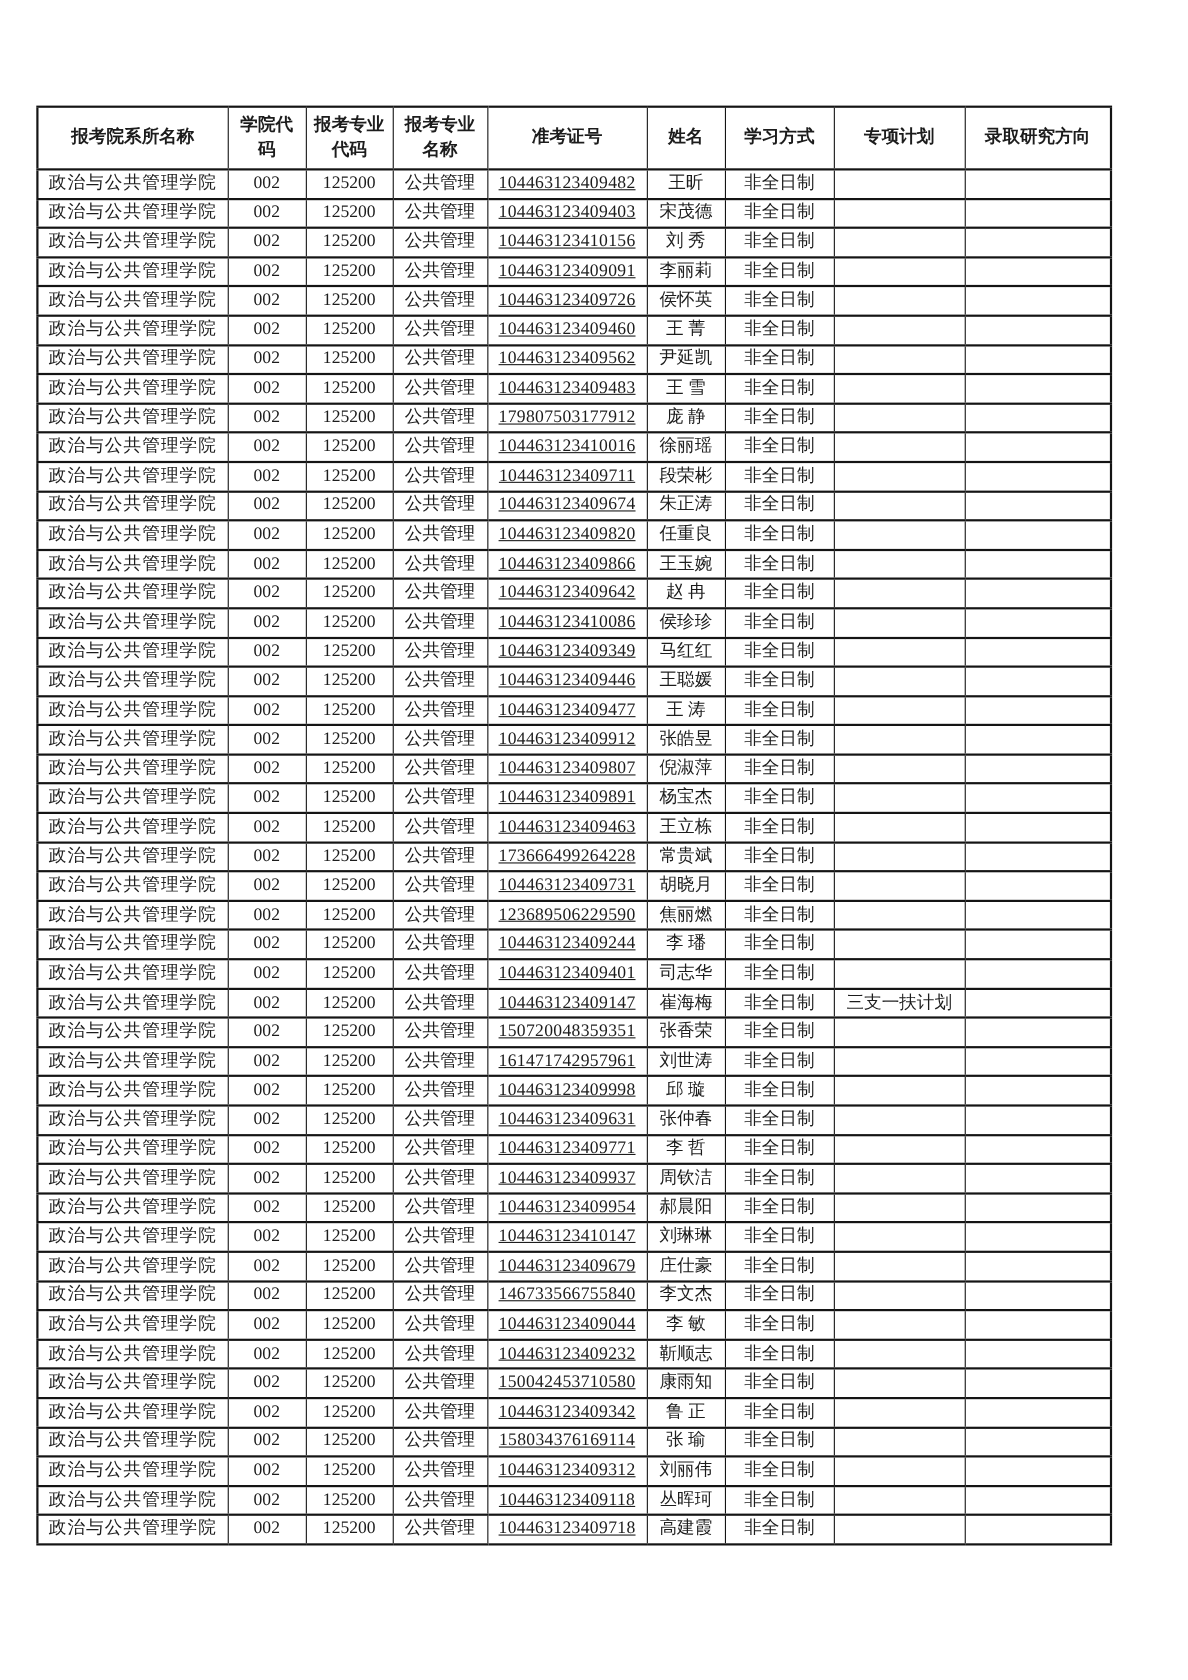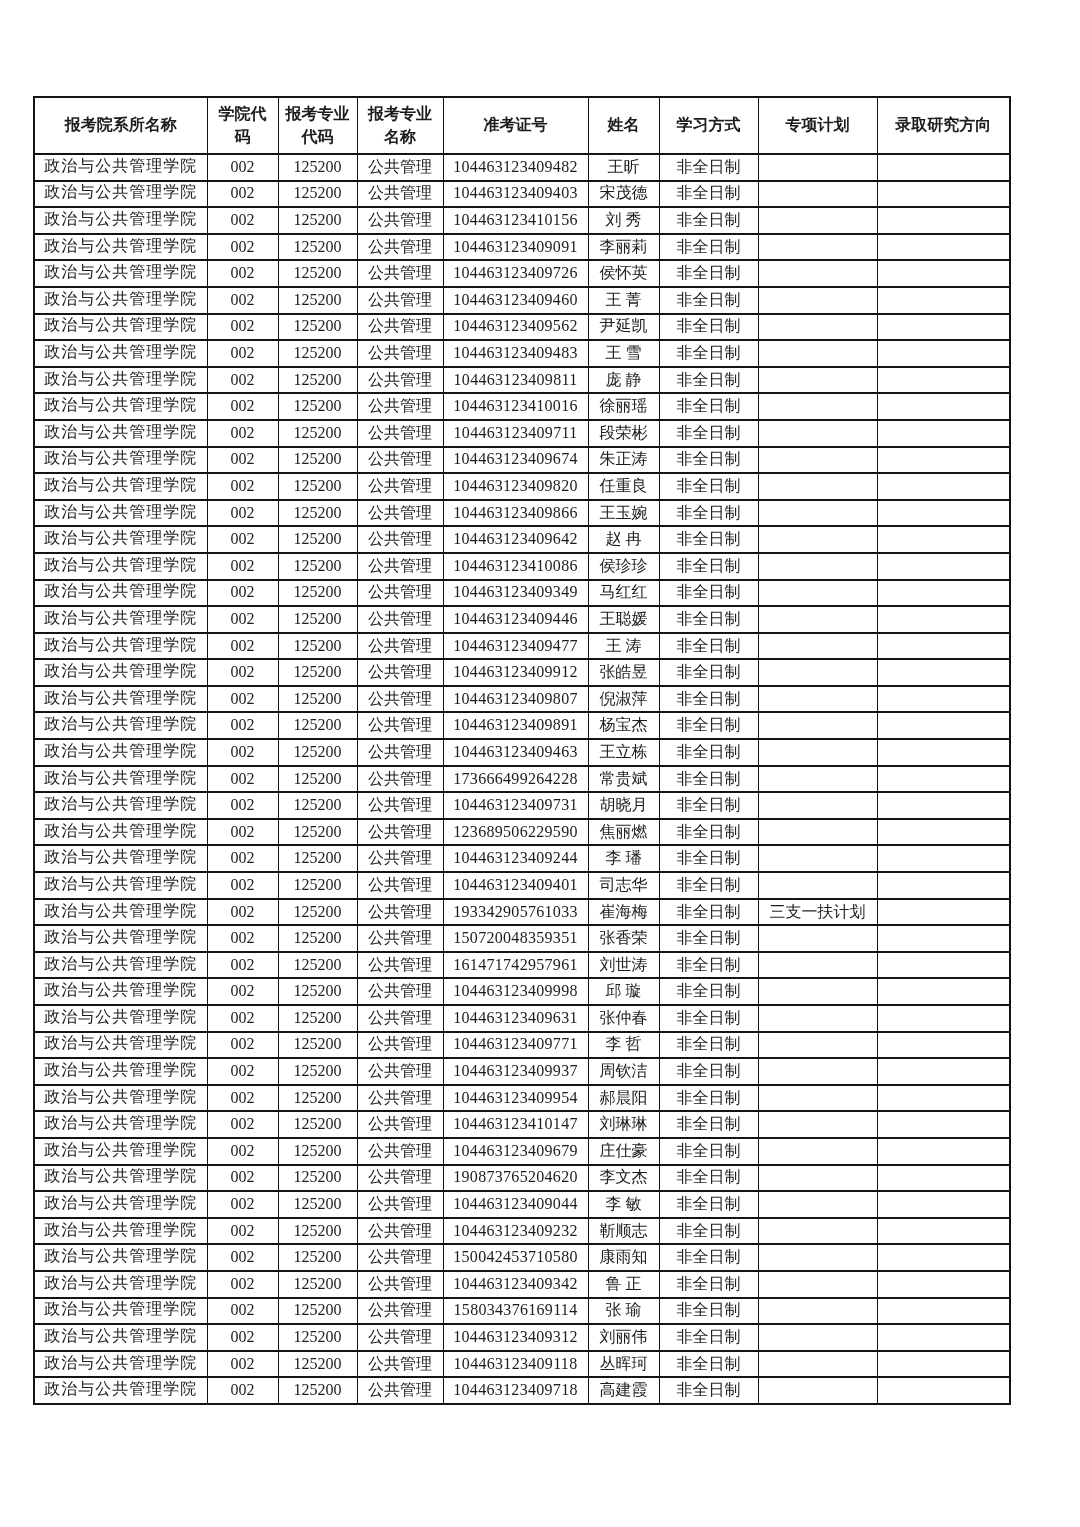--- a/index.html
+++ b/index.html
@@ -44,21 +44,21 @@
   }
   .admission-table tbody tr {
     height: 26.6px;
   }
   .admission-table tbody td {
     font-size: 16px;
     line-height: 1.05;
     white-space: nowrap;
   }
   td.c-dept { letter-spacing: 1px; font-family: Liberation Mono, monospace; }
-  td.c-ticket { letter-spacing: 0.3px; }
+  td.c-ticket { letter-spacing: 0.3px; text-decoration: underline; }
   
   col.w-dept   { width: 173px; }
   col.w-ccode  { width: 71px; }
   col.w-mcode  { width: 79px; }
   col.w-mname  { width: 86px; }
   col.w-ticket { width: 145px; }
   col.w-name   { width: 71px; }
   col.w-mode   { width: 99px; }
   col.w-plan   { width: 119px; }
   col.w-dir    { width: 133px; }
@@ -182,21 +182,21 @@
     <td class="c-name">王 雪</td>
     <td class="c-mode">非全日制</td>
     <td class="c-plan"></td>
     <td class="c-dir"></td>
   </tr>
         <tr>
     <td class="c-dept">政治与公共管理学院</td>
     <td class="c-ccode">002</td>
     <td class="c-mcode">125200</td>
     <td class="c-mname">公共管理</td>
-    <td class="c-ticket">104463123409811</td>
+    <td class="c-ticket">179807503177912</td>
     <td class="c-name">庞 静</td>
     <td class="c-mode">非全日制</td>
     <td class="c-plan"></td>
     <td class="c-dir"></td>
   </tr>
         <tr>
     <td class="c-dept">政治与公共管理学院</td>
     <td class="c-ccode">002</td>
     <td class="c-mcode">125200</td>
     <td class="c-mname">公共管理</td>
@@ -402,21 +402,21 @@
     <td class="c-name">司志华</td>
     <td class="c-mode">非全日制</td>
     <td class="c-plan"></td>
     <td class="c-dir"></td>
   </tr>
         <tr>
     <td class="c-dept">政治与公共管理学院</td>
     <td class="c-ccode">002</td>
     <td class="c-mcode">125200</td>
     <td class="c-mname">公共管理</td>
-    <td class="c-ticket">193342905761033</td>
+    <td class="c-ticket">104463123409147</td>
     <td class="c-name">崔海梅</td>
     <td class="c-mode">非全日制</td>
     <td class="c-plan">三支一扶计划</td>
     <td class="c-dir"></td>
   </tr>
         <tr>
     <td class="c-dept">政治与公共管理学院</td>
     <td class="c-ccode">002</td>
     <td class="c-mcode">125200</td>
     <td class="c-mname">公共管理</td>
@@ -512,21 +512,21 @@
     <td class="c-name">庄仕豪</td>
     <td class="c-mode">非全日制</td>
     <td class="c-plan"></td>
     <td class="c-dir"></td>
   </tr>
         <tr>
     <td class="c-dept">政治与公共管理学院</td>
     <td class="c-ccode">002</td>
     <td class="c-mcode">125200</td>
     <td class="c-mname">公共管理</td>
-    <td class="c-ticket">190873765204620</td>
+    <td class="c-ticket">146733566755840</td>
     <td class="c-name">李文杰</td>
     <td class="c-mode">非全日制</td>
     <td class="c-plan"></td>
     <td class="c-dir"></td>
   </tr>
         <tr>
     <td class="c-dept">政治与公共管理学院</td>
     <td class="c-ccode">002</td>
     <td class="c-mcode">125200</td>
     <td class="c-mname">公共管理</td>

